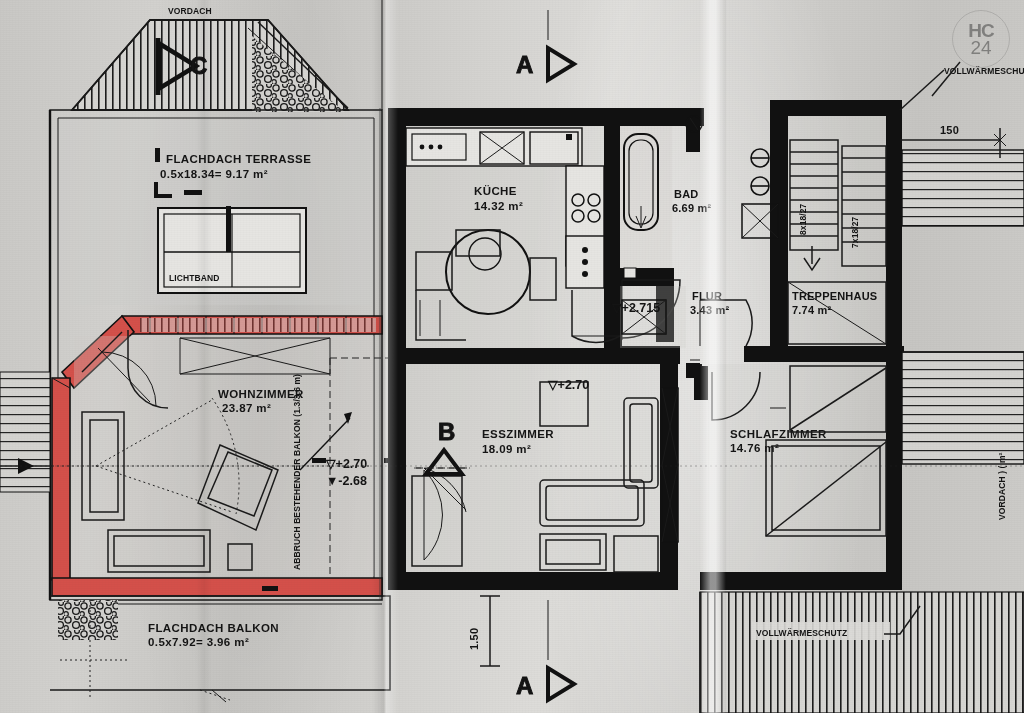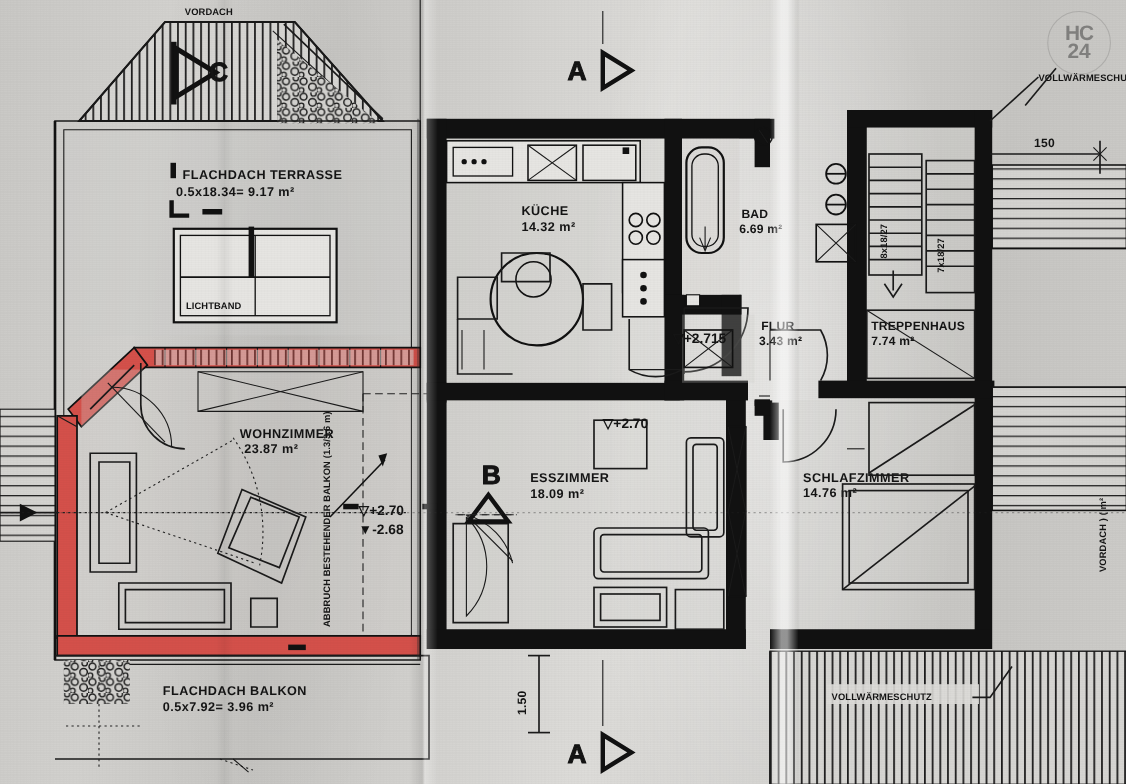--- a/index.html
+++ b/index.html
@@ -38,21 +38,21 @@
   .dot{fill:none;stroke:#222;stroke-width:1;stroke-dasharray:2 3;}
   .dash{fill:none;stroke:#222;stroke-width:1;stroke-dasharray:7 4;}
   .redw{fill:#d4504a;stroke:#111;stroke-width:1.6;}
   .room{fill:#cfcecb;}
   .white{fill:#e6e5e2;}
   #logo{position:absolute;right:14px;top:10px;width:56px;height:56px;border-radius:50%;
     border:1.5px solid rgba(40,40,40,.35);opacity:.45;
     display:flex;flex-direction:column;align-items:center;justify-content:center;
     font-family:"Liberation Sans",sans-serif;color:#2b2b2b;line-height:.92;}
   #logo .l1{font-size:19px;font-weight:700;letter-spacing:-1px;}
-  #logo .l2{font-size:19px;font-weight:700;}
+  #logo .l2{font-size:19px;font-weight:400;}
 </style>
 </head>
 <body>
 
 <div id="page">
 
   <svg class="plan" viewBox="0 0 1024 713">
 
     <defs>
       <pattern id="vstripe" width="7" height="10" patternUnits="userSpaceOnUse">

